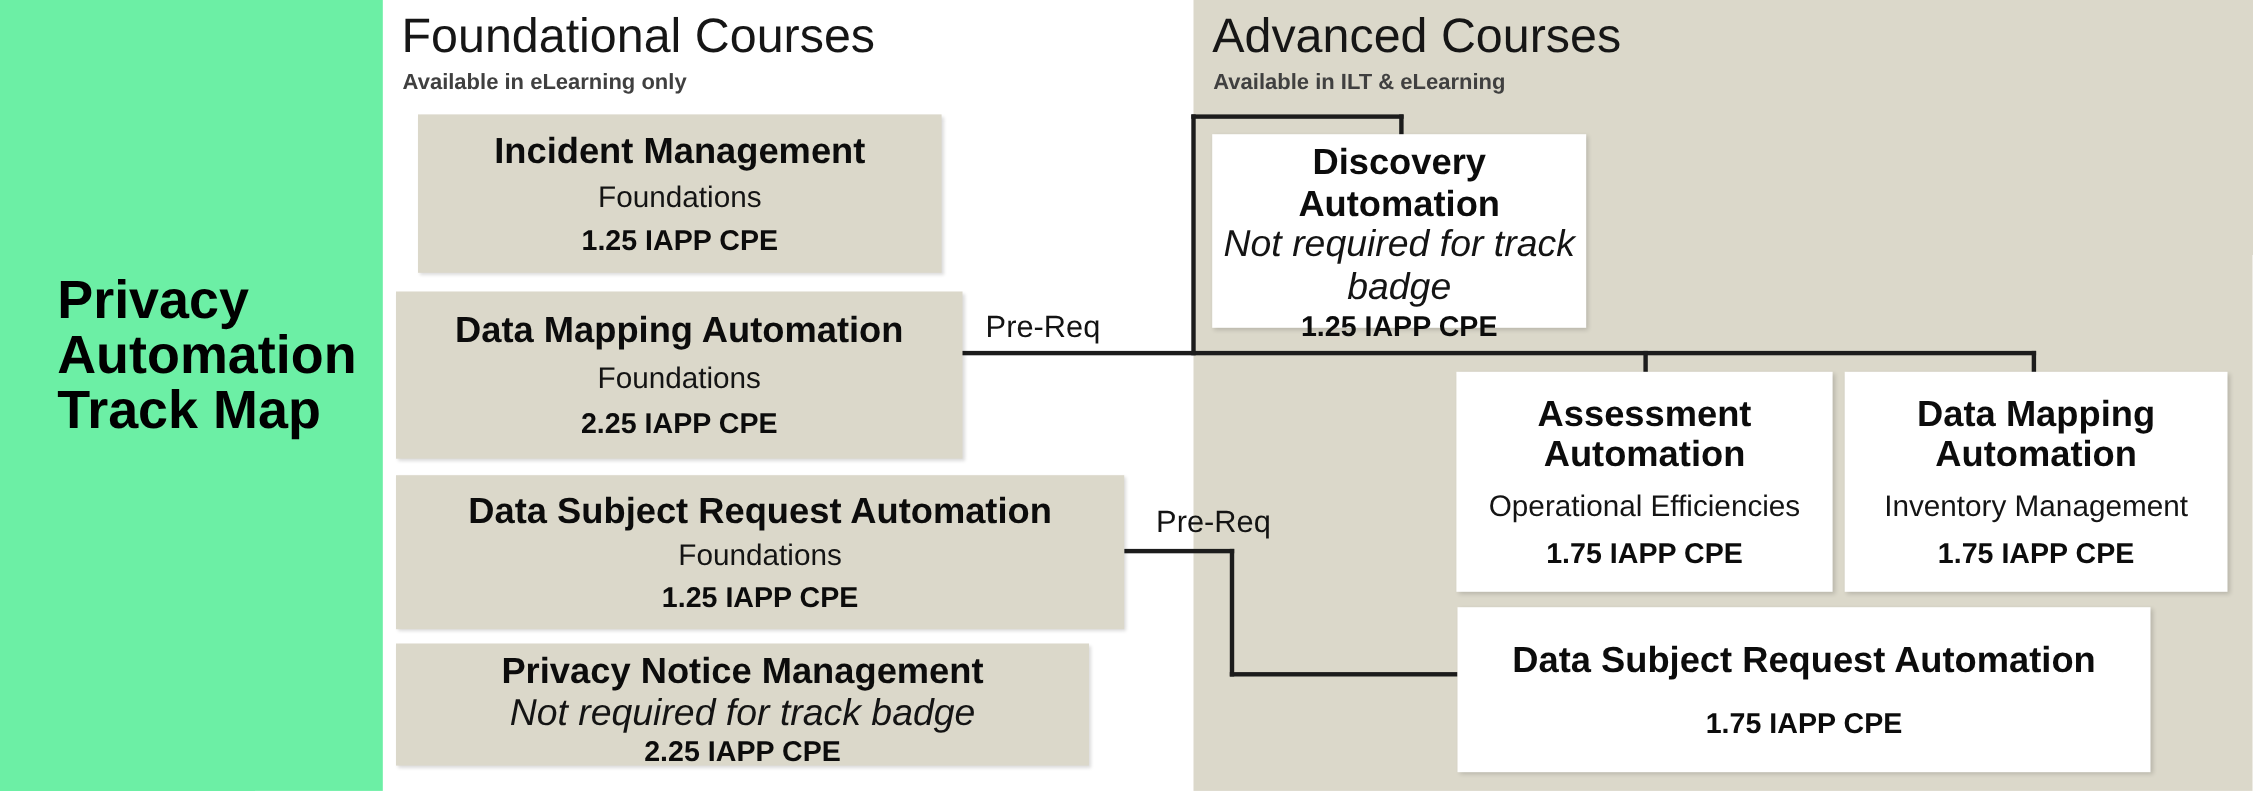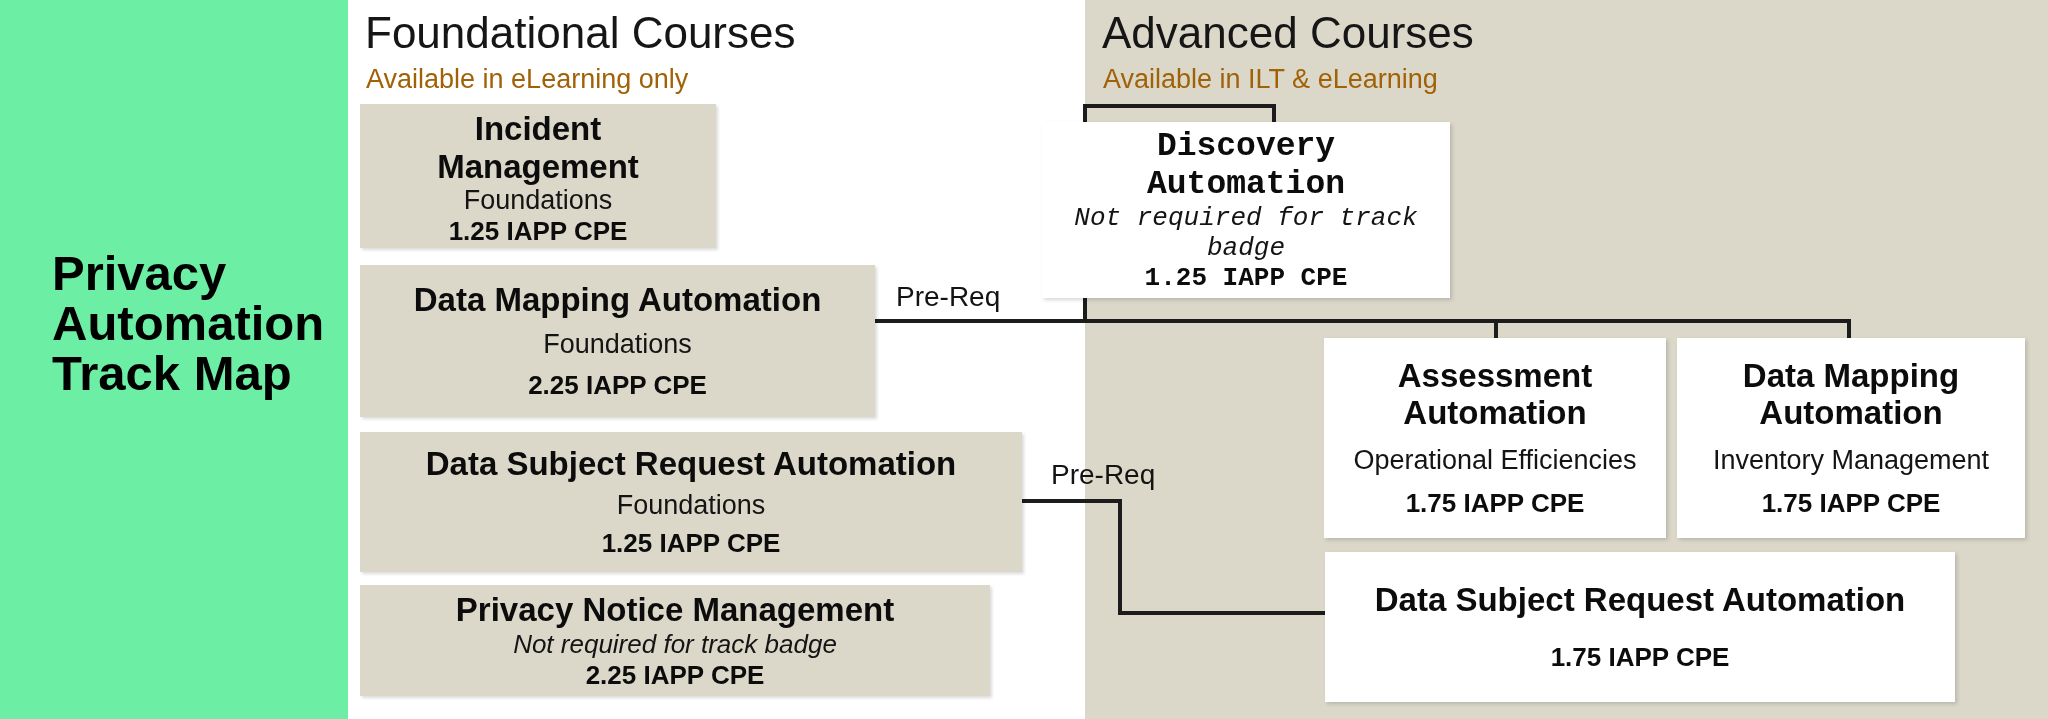--- a/index.html
+++ b/index.html
@@ -19,21 +19,21 @@
   .track-title{
     position:absolute;left:52px;top:248px;
     font-size:49px;font-weight:bold;line-height:50px;
     color:#000000;white-space:pre-line;
   }
   
   .section-heading{
     position:absolute;font-size:44px;font-weight:400;color:#161616;letter-spacing:0;
   }
   .section-subheading{
-    position:absolute;font-size:27px;font-weight:400;color:#a16207;
+    position:absolute;font-size:20px;font-weight:700;color:#404040;
   }
   
   .advanced-section{
     position:absolute;left:1085px;top:0;width:963px;height:719px;
     background:#DBD8CA;
   }
   
   .course-box{
     position:absolute;
     display:flex;flex-direction:column;justify-content:space-evenly;align-items:center;
@@ -43,21 +43,21 @@
     background:#DBD8CA;
     box-shadow:2px 2px 3px rgba(0,0,0,0.14);
   }
   .course-box.white{
     background:#ffffff;
     box-shadow:2px 2px 4px rgba(0,0,0,0.16);
   }
   .course-title{font-size:33px;font-weight:bold;line-height:1.14;color:#0c0c0c;}
   .narrow-title .course-title{max-width:270px;}
   .course-subtitle{font-size:27px;font-weight:400;color:#141414;}
-  .course-subtitle.italic{font-style:italic;font-size:26px;}
+  .course-subtitle.italic{font-style:italic;font-size:34px;}
   .course-cpe{font-size:26px;font-weight:bold;color:#0c0c0c;}
   
   .line{position:absolute;background:#1c1c1c;}
   .prereq-label{
     position:absolute;font-size:28px;font-weight:400;color:#131313;margin-left:21px;
   }
 </style>
 </head>
 <body>
 
@@ -83,21 +83,21 @@
   <div class="line" style="left:1272px;top:104px;width:4px;height:22px;"></div>
   <div class="line" style="left:1494px;top:319px;width:4px;height:22px;"></div>
   <div class="line" style="left:1847px;top:319px;width:4px;height:22px;"></div>
   <div class="prereq-label" style="left:875px;top:281px;">Pre-Req</div>
 
   <div class="line" style="left:1022px;top:499px;width:100px;height:4px;"></div>
   <div class="line" style="left:1118px;top:499px;width:4px;height:116px;"></div>
   <div class="line" style="left:1118px;top:611px;width:207px;height:4px;"></div>
   <div class="prereq-label" style="left:1030px;top:459px;">Pre-Req</div>
 
-  <div class="course-box beige" style="left:360px;top:104px;width:356px;height:144px;text-align:center;">
+  <div class="course-box beige" style="left:380px;top:104px;width:476px;height:144px;text-align:center;">
     <div class="course-title">Incident Management</div>
     <div class="course-subtitle">Foundations</div>
     <div class="course-cpe">1.25 IAPP CPE</div>
   </div>
 
   <div class="course-box beige" style="left:360px;top:265px;width:515px;height:152px;">
     <div class="course-title">Data Mapping Automation</div>
     <div class="course-subtitle">Foundations</div>
     <div class="course-cpe">2.25 IAPP CPE</div>
   </div>
@@ -107,21 +107,21 @@
     <div class="course-subtitle">Foundations</div>
     <div class="course-cpe">1.25 IAPP CPE</div>
   </div>
 
   <div class="course-box beige" style="left:360px;top:585px;width:630px;height:111px;">
     <div class="course-title">Privacy Notice Management</div>
     <div class="course-subtitle italic">Not required for track badge</div>
     <div class="course-cpe">2.25 IAPP CPE</div>
   </div>
 
-  <div class="course-box white narrow-title" style="left:1042px;top:122px;width:408px;height:176px;font-family:Liberation Mono, monospace;">
+  <div class="course-box white narrow-title" style="left:1102px;top:122px;width:340px;height:176px;">
     <div class="course-title">Discovery Automation</div>
     <div class="course-subtitle italic">Not required for track badge</div>
     <div class="course-cpe">1.25 IAPP CPE</div>
   </div>
 
   <div class="course-box white narrow-title" style="left:1324px;top:338px;width:342px;height:200px;">
     <div class="course-title">Assessment Automation</div>
     <div class="course-subtitle">Operational Efficiencies</div>
     <div class="course-cpe">1.75 IAPP CPE</div>
   </div>

